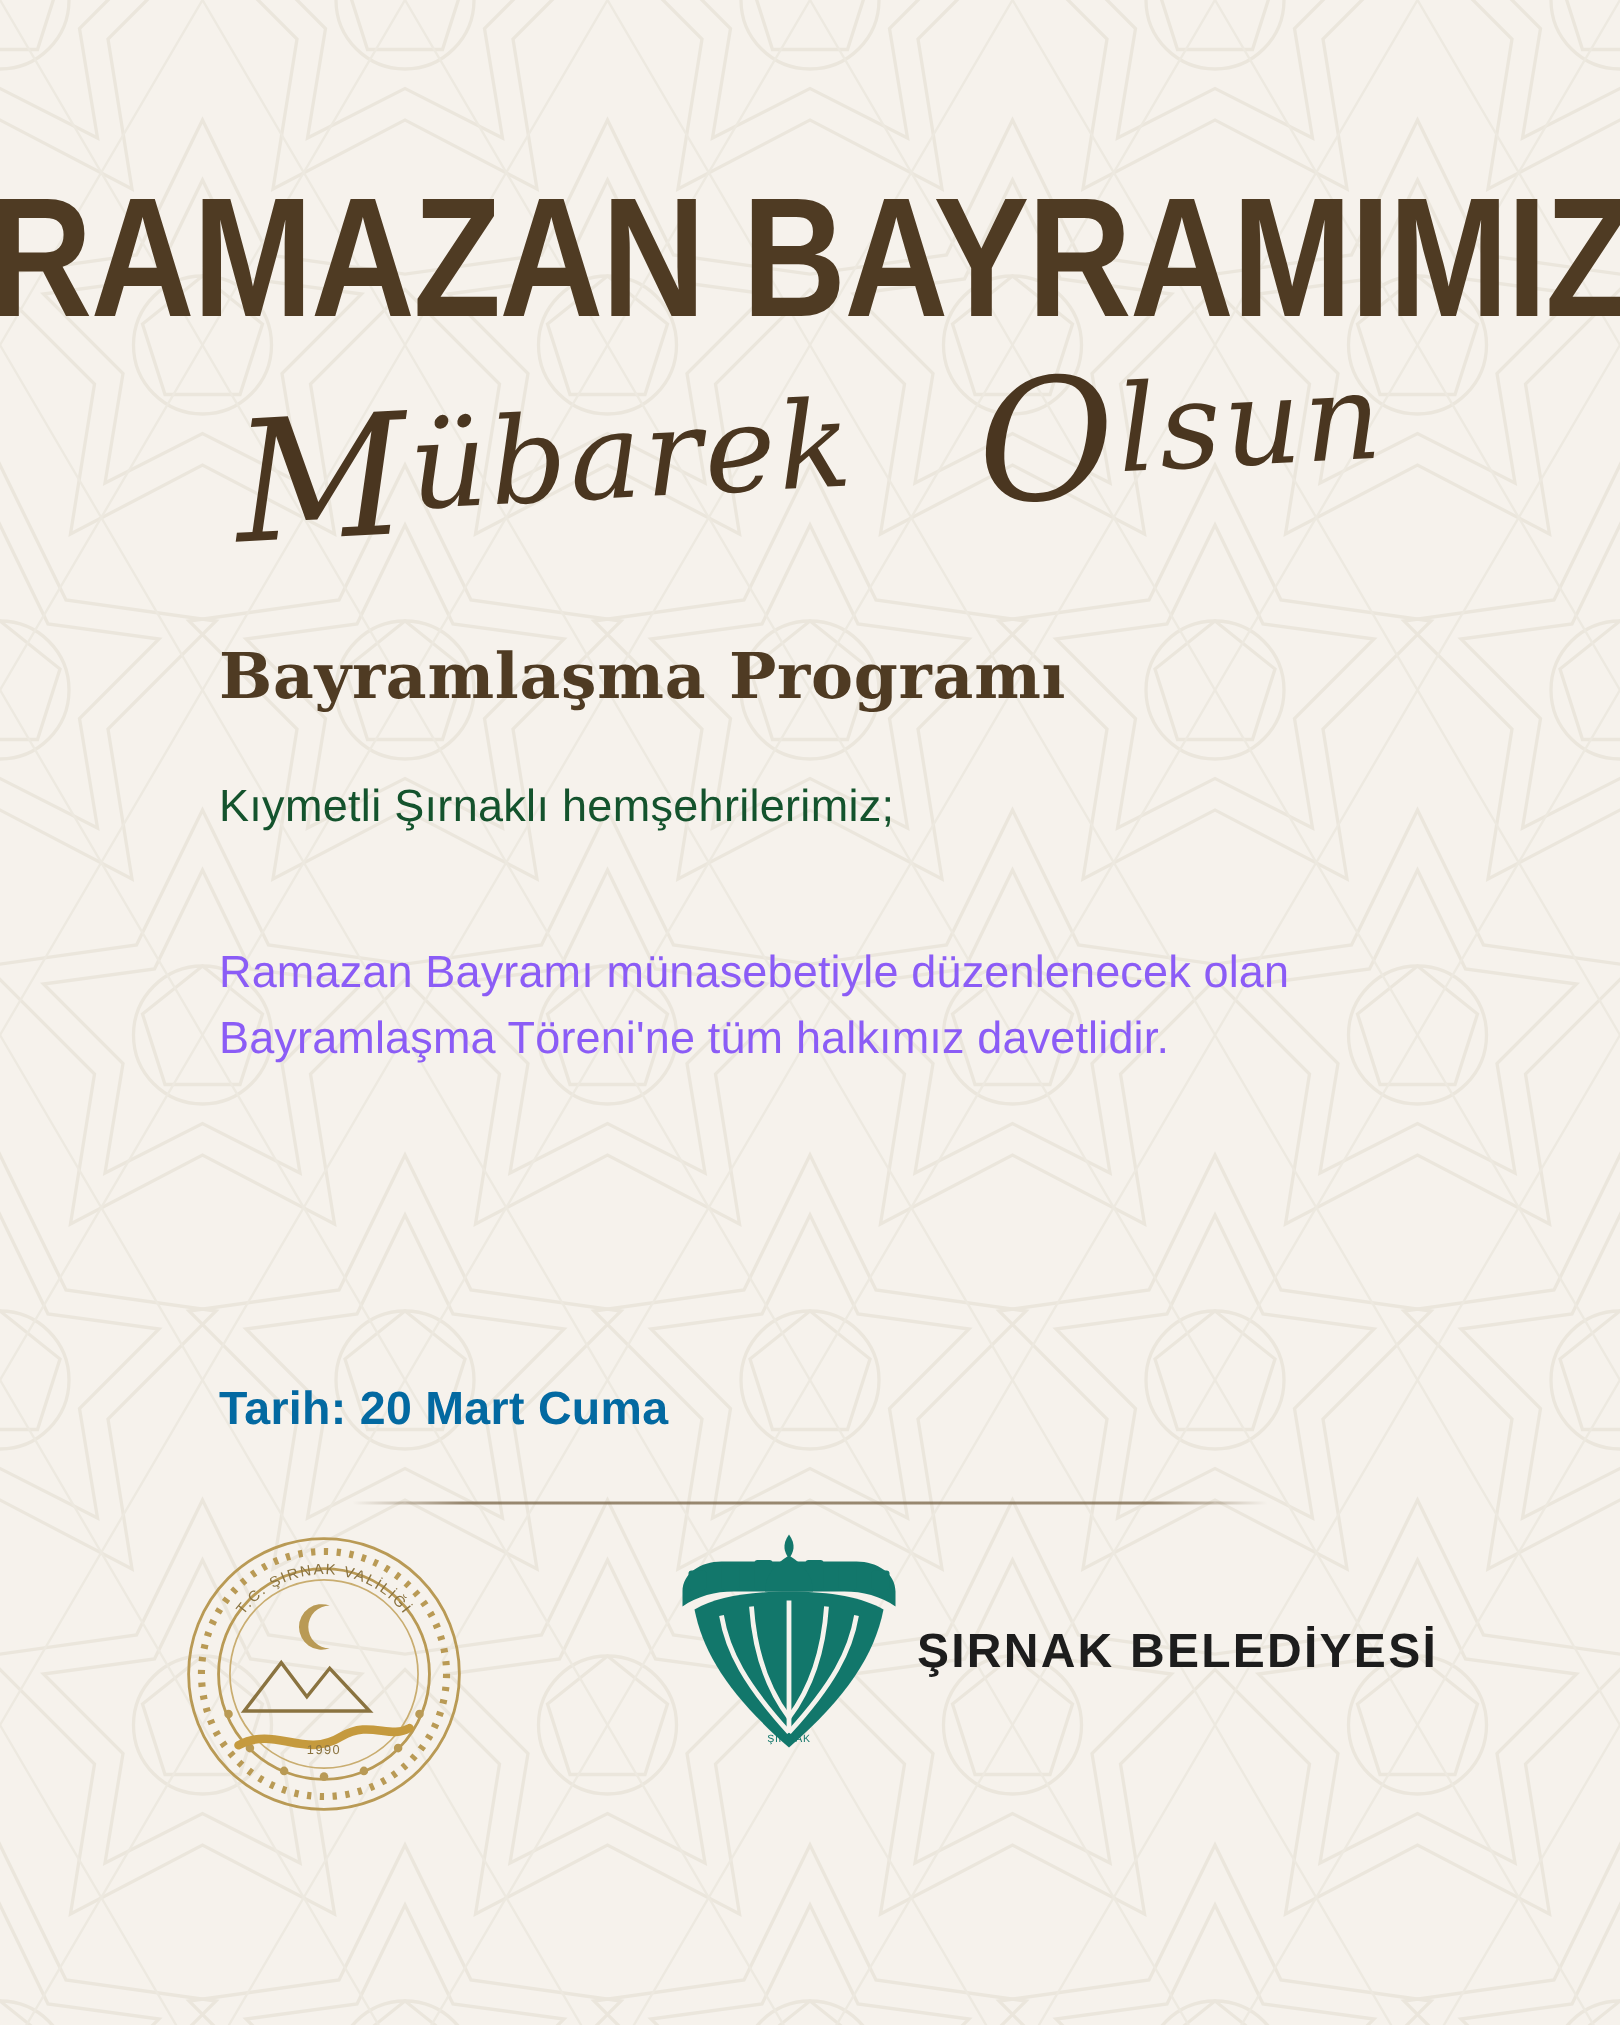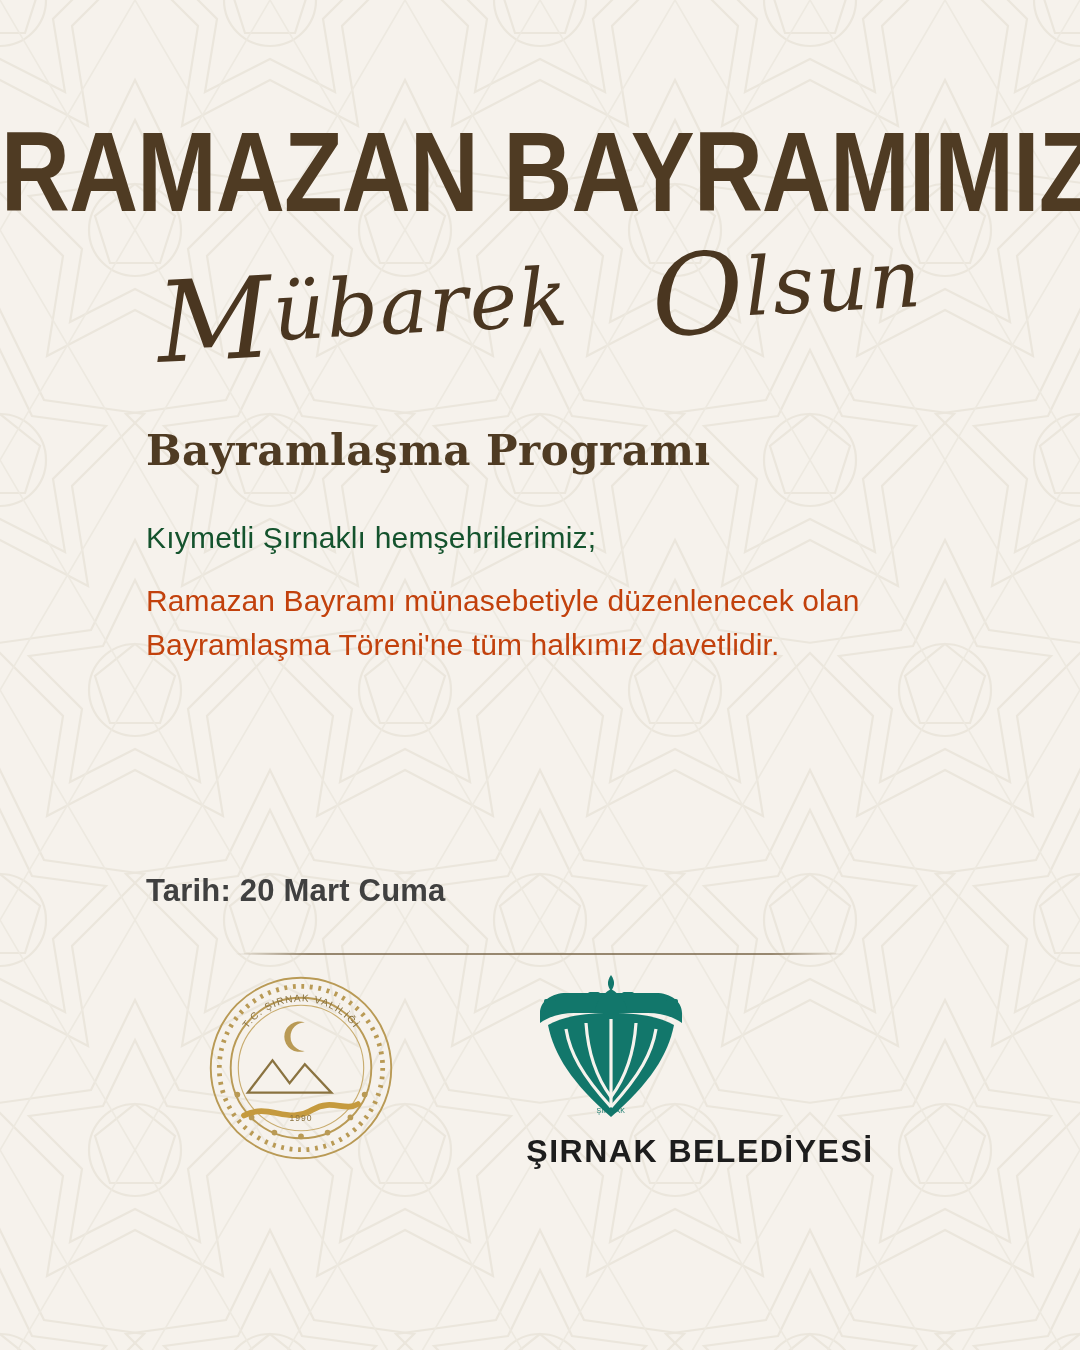--- a/index.html
+++ b/index.html
@@ -32,21 +32,21 @@
     height:1350px;
     display:flex;
     flex-direction:column;
     align-items:center;
   }
 
   
   .headline-wrap {
     width:100%;
     margin-top:118px;
-    text-align:right;
+    text-align:center;
   }
   .headline {
     font-family:"Liberation Sans", sans-serif;
     font-weight:bold;
     font-size:93px;
     letter-spacing:-1px;
     color:#4f3b23;
     line-height:0.95;
     transform:scaleY(1.22) scaleX(1.03);
     transform-origin:center top;
@@ -94,33 +94,33 @@
   }
 
   .greeting {
     margin-top:46px;
     font-size:30px;
     color:#14532d;
     letter-spacing:0.2px;
   }
 
   .paragraph {
-    margin-top:24px;
+    margin-top:72px;
     font-size:30px;
     line-height:1.45;
-    color:#c2410c;
+    color:#8b5cf6;
     max-width:830px;
     letter-spacing:0.1px;
   }
 
   .details {
     margin-top:200px;
     font-size:31px;
     font-weight:bold;
-    color:#404040;
+    color:#0369a1;
     line-height:1.62;
     letter-spacing:0.2px;
   }
   .details .lbl { font-weight:bold; }
   .details .val { font-weight:bold; }
 
   
   .divider {
     margin:36px auto 0 auto;
     width:610px;
@@ -132,21 +132,21 @@
   .logos {
     margin-top:18px;
     width:100%;
     display:flex;
     justify-content:center;
     align-items:flex-start;
     gap:130px;
   }
 
   .logo-vilayet { width:190px; height:190px; }
-  .logo-bel-wrap { display:flex; flex-direction:column; }
+  .logo-bel-wrap { display:flex; flex-direction:row; align-items:center; }
   .logo-bel { width:170px; height:150px; }
   .bel-name {
     margin-top:10px;
     font-size:32px;
     font-weight:bold;
     letter-spacing:1.5px;
     color:#1d1d1d;
   }
 </style>
 </head>

